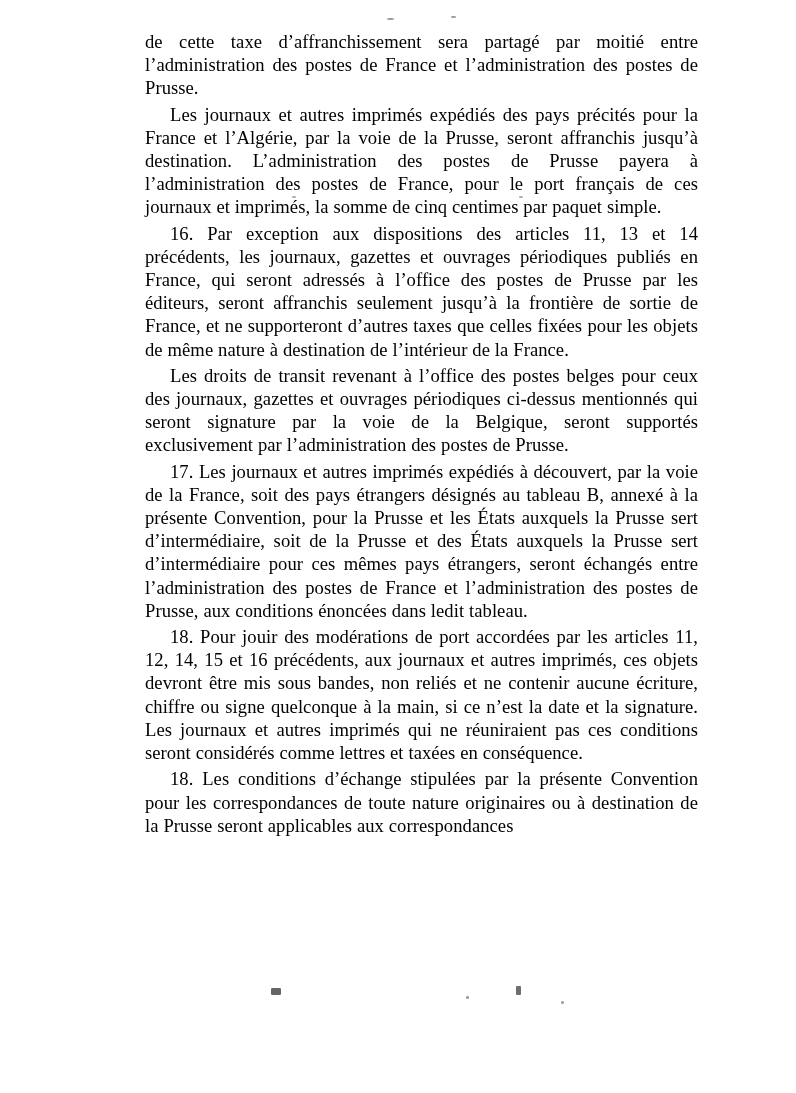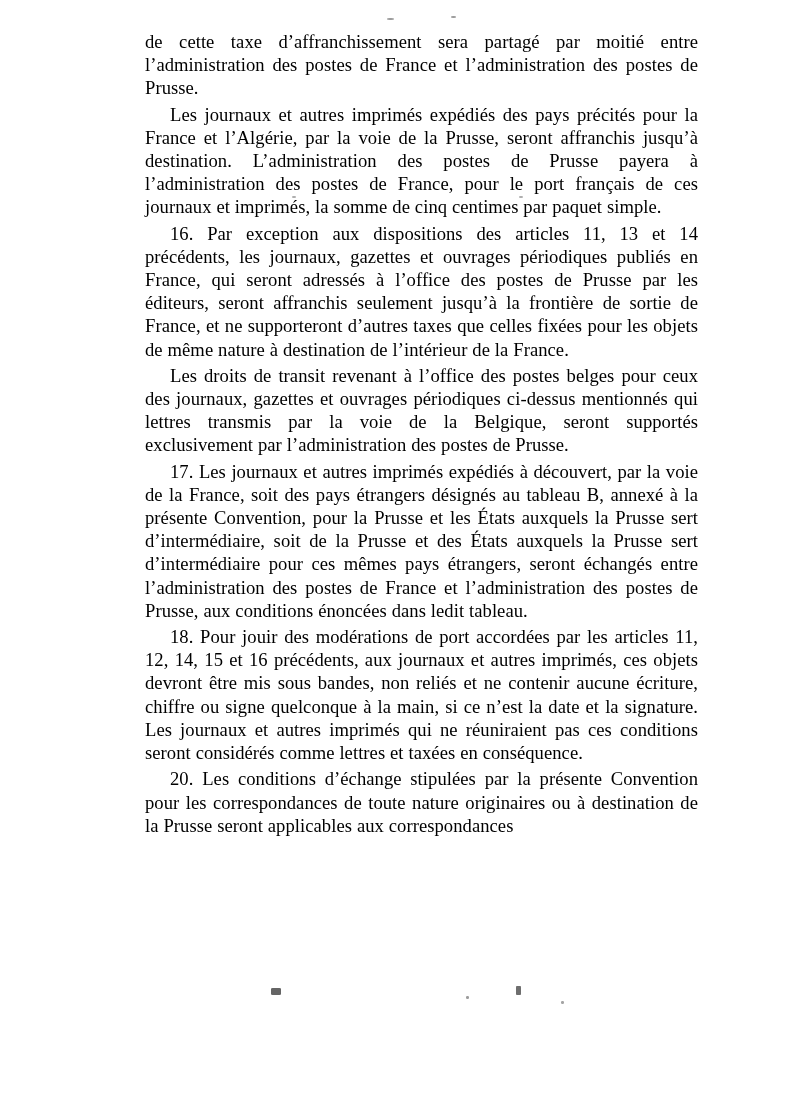--- a/index.html
+++ b/index.html
@@ -80,22 +80,22 @@
   <span class="speckle sp8"></span>
 
   <div id="textblock">
 
     <p class="para cont">de cette taxe d’affranchissement sera partagé par moitié entre l’administration des postes de France et l’administration des postes de Prusse.</p>
 
     <p class="para">Les journaux et autres imprimés expédiés des pays précités pour la France et l’Algérie, par la voie de la Prusse, seront affranchis jusqu’à destination. L’administration des postes de Prusse payera à l’administration des postes de France, pour le port français de ces journaux et imprimés, la somme de cinq centimes par paquet simple.</p>
 
     <p class="para">16. Par exception aux dispositions des articles 11, 13 et 14 précédents, les journaux, gazettes et ouvrages périodiques publiés en France, qui seront adressés à l’office des postes de Prusse par les éditeurs, seront affranchis seulement jusqu’à la frontière de sortie de France, et ne supporteront d’autres taxes que celles fixées pour les objets de même nature à destination de l’intérieur de la France.</p>
 
-    <p class="para">Les droits de transit revenant à l’office des postes belges pour ceux des journaux, gazettes et ouvrages périodiques ci-dessus mentionnés qui lettres transmis par la voie de la Belgique, seront supportés exclusivement par l’administration des postes de Prusse.</p>
+    <p class="para">Les droits de transit revenant à l’office des postes belges pour ceux des journaux, gazettes et ouvrages périodiques ci-dessus mentionnés qui seront signature par la voie de la Belgique, seront supportés exclusivement par l’administration des postes de Prusse.</p>
 
     <p class="para tight">17. Les journaux et autres imprimés expédiés à découvert, par la voie de la France, soit des pays étrangers désignés au tableau B, annexé à la présente Convention, pour la Prusse et les États auxquels la Prusse sert d’intermédiaire, soit de la Prusse et des États auxquels la Prusse sert d’intermédiaire pour ces mêmes pays étrangers, seront échangés entre l’administration des postes de France et l’administration des postes de Prusse, aux conditions énoncées dans ledit tableau.</p>
 
     <p class="para">18. Pour jouir des modérations de port accordées par les articles 11, 12, 14, 15 et 16 précédents, aux journaux et autres imprimés, ces objets devront être mis sous bandes, non reliés et ne contenir aucune écriture, chiffre ou signe quelconque à la main, si ce n’est la date et la signature. Les journaux et autres imprimés qui ne réuniraient pas ces conditions seront considérés comme lettres et taxées en conséquence.</p>
 
-    <p class="para">20. Les conditions d’échange stipulées par la présente Convention pour les correspondances de toute nature originaires ou à destination de la Prusse seront applicables aux correspondances</p>
+    <p class="para">18. Les conditions d’échange stipulées par la présente Convention pour les correspondances de toute nature originaires ou à destination de la Prusse seront applicables aux correspondances</p>
 
   </div>
 </div>
 
 </body></html>

